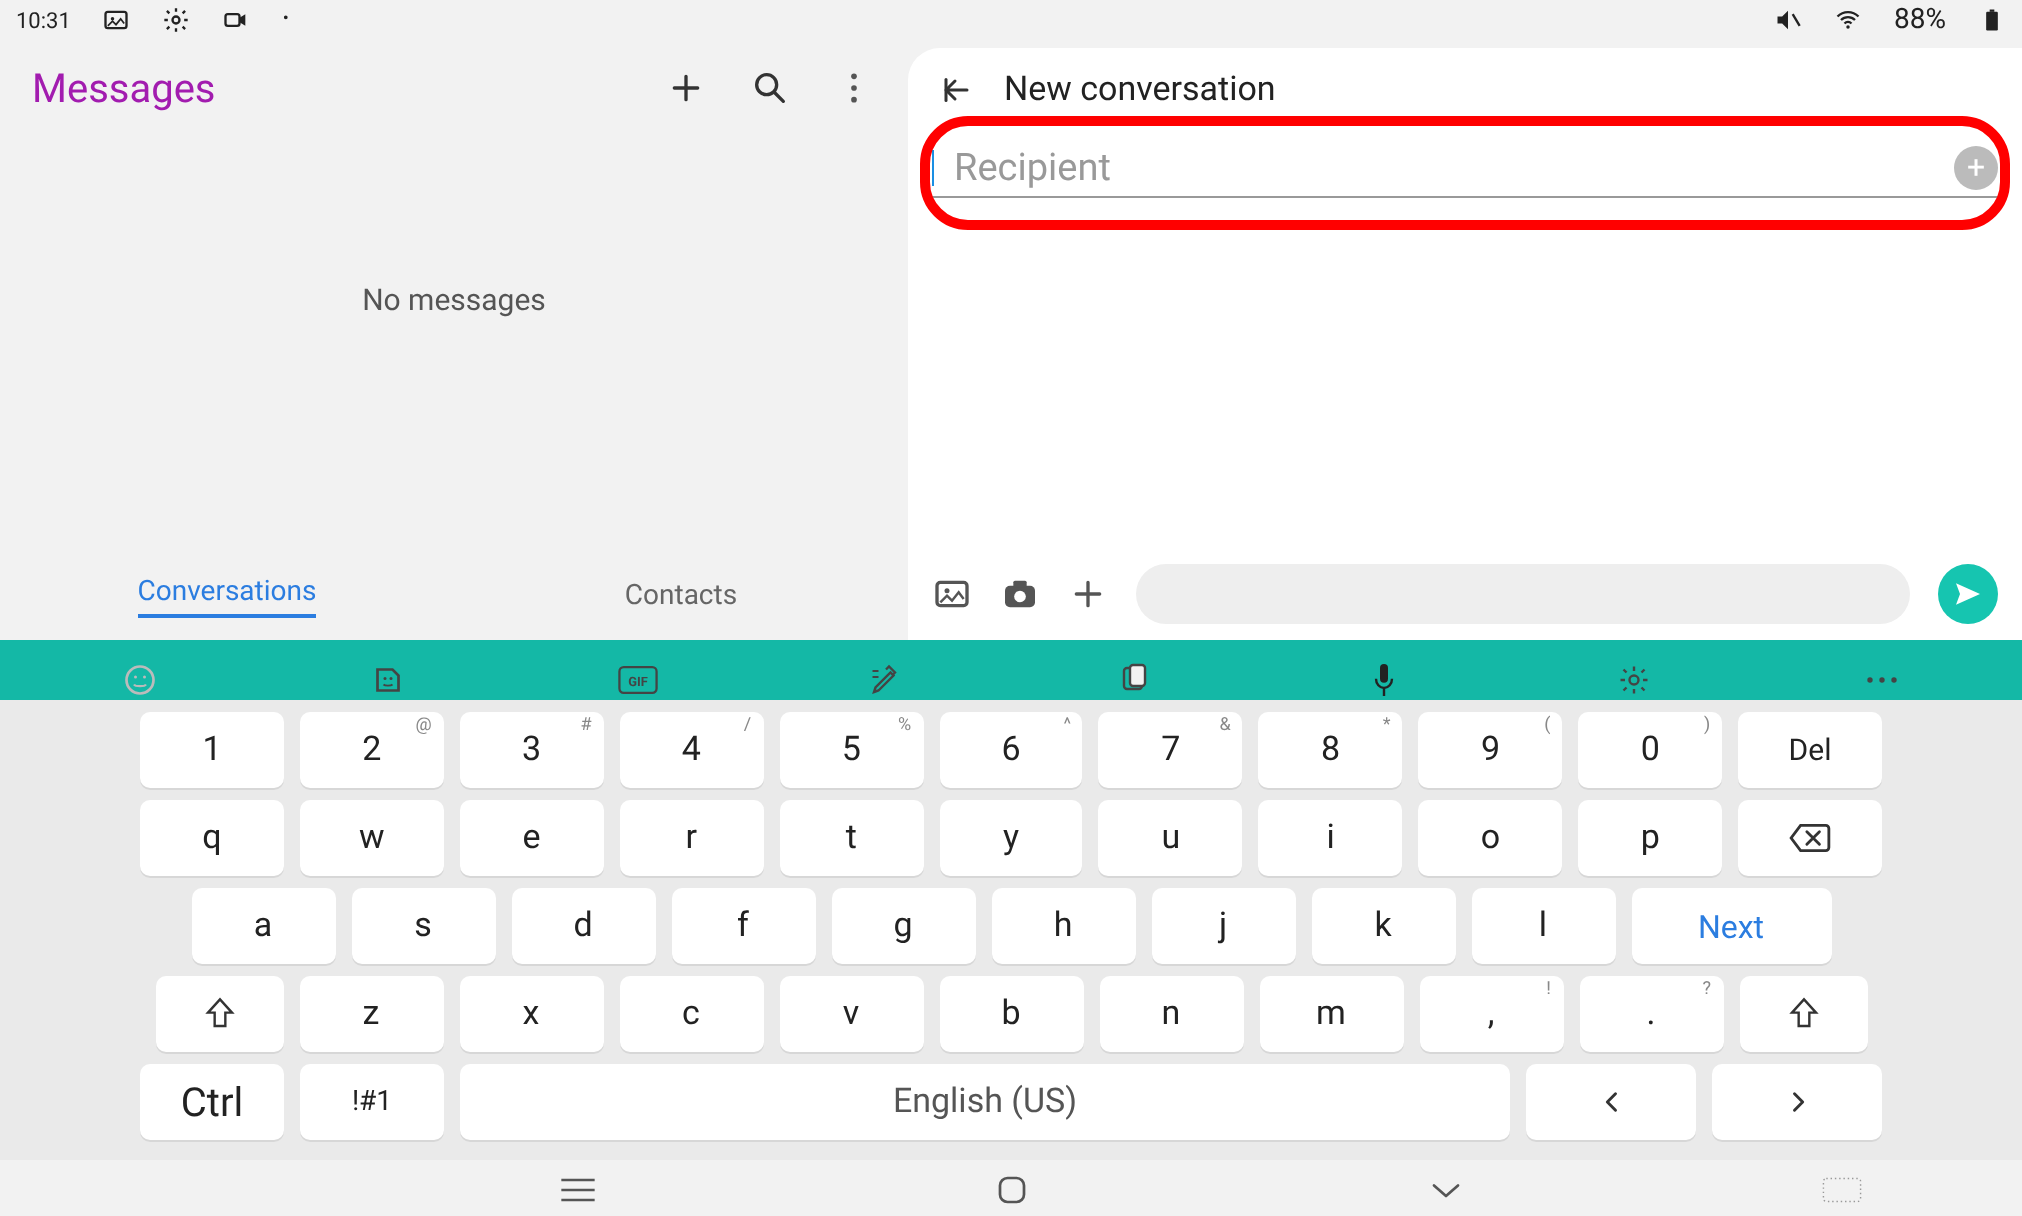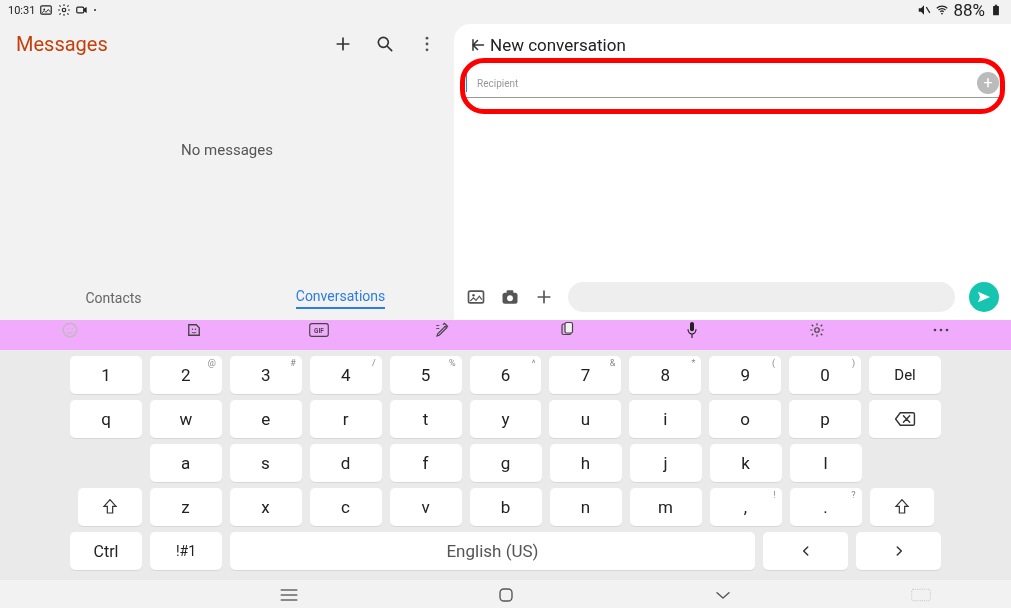--- a/index.html
+++ b/index.html
@@ -23,23 +23,23 @@
       display: flex;
       justify-content: space-between;
       align-items: center;
       padding: 0 8px;
       font-size: 11px;
       color: #222;
     }
     .status-left, .status-right {
       display: flex;
       align-items: center;
-      gap: 4px;
-    }
-    .status-right span { font-size: 17px; }
+      gap: 16px;
+    }
+    .status-right span { font-size: 14px; }
 
     
     .app {
       display: flex;
       height: 300px; 
     }
     .left-pane {
       width: 454px;
       background: #f2f2f2;
       display: flex;
@@ -58,21 +58,21 @@
 
     
     .left-header {
       display: flex;
       align-items: center;
       justify-content: space-between;
       padding: 12px 16px 8px 16px;
     }
     .left-title {
       font-size: 20px;
-      color: #c2410c;
+      color: #a21caf;
     }
     .left-actions {
       display: flex;
       gap: 20px;
       align-items: center;
     }
     .icon-btn {
       width: 22px;
       height: 22px;
       display: flex;
@@ -112,20 +112,21 @@
     }
     .tab.active span {
       border-bottom: 2px solid #2b7de0;
       padding-bottom: 3px;
     }
 
     
     .right-header {
       display: flex;
       align-items: center;
+      gap: 12px;
       padding: 10px 14px 6px 14px;
     }
     .back-btn svg { width: 22px; height: 18px; }
     .right-title {
       font-size: 17px;
       color: #222;
     }
 
     .recipient-wrap {
       margin: 6px 10px;
@@ -145,21 +146,21 @@
       display: flex;
       align-items: center;
       gap: 8px;
       border-bottom: 1px solid #999;
       padding: 4px 2px 3px 2px;
     }
     .recipient-input {
       flex: 1;
       border: none;
       outline: none;
-      font-size: 10px;
+      font-size: 19px;
       color: #222;
       background: transparent;
     }
     .recipient-input::placeholder { color: #999; }
     .cursor-caret {
       width: 1px;
       height: 18px;
       background: #1a8fe3;
       margin-right: 2px;
     }
@@ -204,23 +205,23 @@
       background: #16c5b0;
       display: flex;
       align-items: center;
       justify-content: center;
       cursor: pointer;
     }
 
     
     .kb-toolbar {
       height: 30px;
-      background: #f0abfc;
-      display: flex;
-      align-items: flex-start;
+      background: #14b8a6;
+      display: flex;
+      align-items: flex-end;
       padding: 0 60px;
       justify-content: space-between;
     }
     .kb-tool {
       width: 20px; height: 20px;
       color: #444;
       cursor: pointer;
       display: flex;
       align-items: center;
       justify-content: center;
@@ -258,21 +259,21 @@
       right: 6px;
       font-size: 9px;
       color: #888;
     }
     .key-w { width: 72px; }
     .key-shift { width: 64px; }
     .key-next { width: 100px; color: #2b7de0; font-size: 16px; }
     .key-del { width: 72px; font-size: 15px; }
     .key-space { flex: 1; font-size: 17px; color: #555; }
     .key-arrow { width: 85px; }
-    .key-ctrl { width: 72px; font-size: 16px; }
+    .key-ctrl { width: 72px; font-size: 20px; }
     .key-sym { width: 72px; font-size: 14px; }
 
     
     .nav-bar {
       height: 30px;
       display: flex;
       align-items: center;
       justify-content: space-around;
       padding: 0 180px;
       position: relative;
@@ -348,25 +349,25 @@
           <svg viewBox="0 0 24 24" fill="#555">
               <circle cx="12" cy="5" r="1.7"></circle>
               <circle cx="12" cy="12" r="1.7"></circle>
               <circle cx="12" cy="19" r="1.7"></circle>
             </svg>
         </div>
       </div>
     </div>
     <div class="no-messages">No messages</div>
     <div class="left-tabs">
+      <div class="tab active">
+          <span>Conversations</span>
+        </div>
       <div class="tab">
           <span>Contacts</span>
-        </div>
-      <div class="tab active">
-          <span>Conversations</span>
         </div>
     </div>
   </div>
 
   <div class="right-pane">
     <div class="right-header">
       <div class="icon-btn back-btn">
         <svg viewBox="0 0 24 24" fill="none">
             <path d="M4 12h14M10 6l-6 6 6 6" stroke="#333" stroke-width="2" stroke-linecap="round" stroke-linejoin="round"></path>
             <path d="M4 5v14" stroke="#333" stroke-width="2" stroke-linecap="round"></path>
@@ -507,20 +508,21 @@
   <div class="kb-row" id="kb-row3">
       <div class="key key-w">a</div>
       <div class="key key-w">s</div>
       <div class="key key-w">d</div>
       <div class="key key-w">f</div>
       <div class="key key-w">g</div>
       <div class="key key-w">h</div>
       <div class="key key-w">j</div>
       <div class="key key-w">k</div>
       <div class="key key-w">l</div>
+      <div class="key gray key-next">Next</div>
     </div>
 
   <div class="kb-row" id="kb-row4">
       <div class="key gray key-shift">
         <svg width="16" height="18" viewBox="0 0 24 26" fill="none">
           <path d="M12 2l9 10h-5v10H8V12H3l9-10z" stroke="#333" stroke-width="1.8"></path>
         </svg>
       </div>
       <div class="key key-w">z</div>
       <div class="key key-w">x</div>

